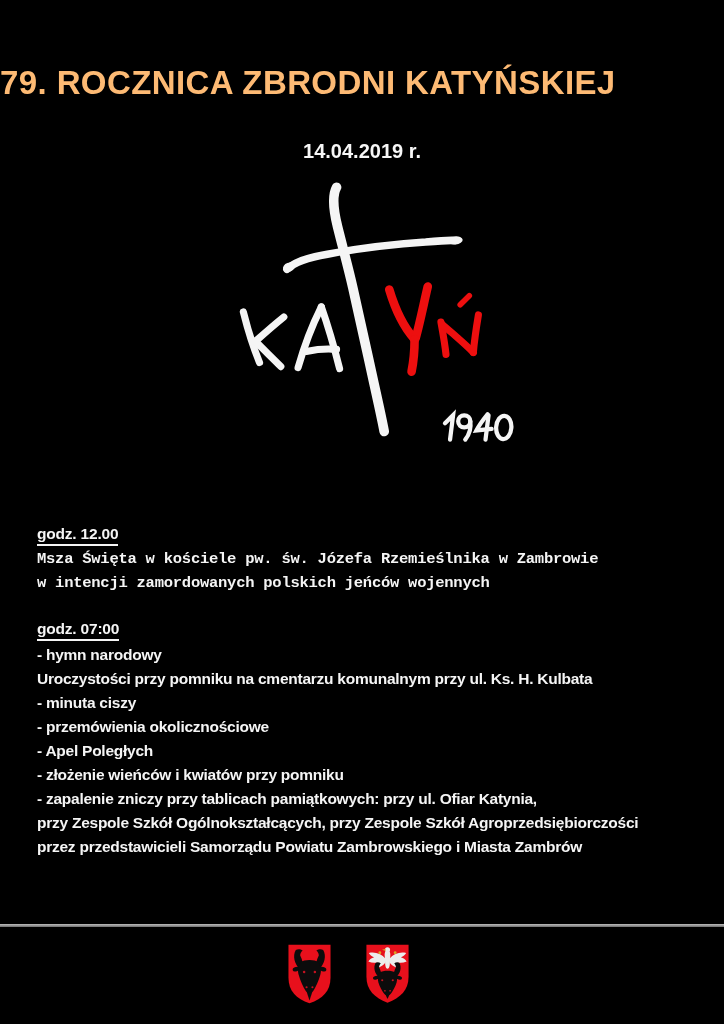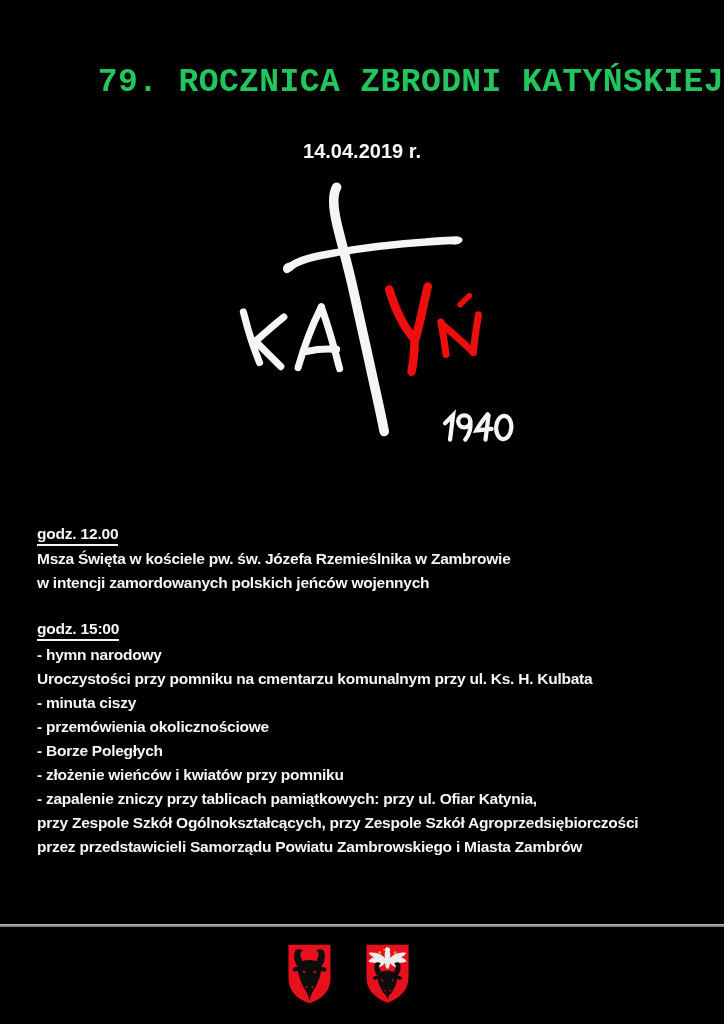--- a/index.html
+++ b/index.html
@@ -5,26 +5,25 @@
   html,body{margin:0;padding:0;background:#000;}
   .poster{
     position:relative;
     width:724px;height:1024px;
     background:#000;
     overflow:hidden;
     font-family:"Liberation Sans", sans-serif;
   }
   .title{
     position:absolute;left:0;right:0;top:64px;
-    text-align:right;
+    text-align:left;
     font-size:33px;font-weight:bold;
-    color:#22c55e;
+    color:#fdba74;
     letter-spacing:0.4px;
     line-height:38px;
-    font-family:Liberation Mono, monospace;
   }
   .date{
     position:absolute;left:0;right:0;top:133px;
     text-align:center;
     font-size:20px;font-weight:bold;
     color:#f7f7f7;
     line-height:36px;
   }
   .logo{position:absolute;left:218px;top:168px;width:304px;height:304px;}
   .program-heading{
@@ -43,21 +42,21 @@
     padding-bottom:1px;
   }
   .ptime.t1{top:524px;}
   .ptime.t2{top:619px;}
   .plines{
     position:absolute;left:37px;
     font-size:15.5px;font-weight:bold;color:#f5f5f5;
     letter-spacing:-0.25px;line-height:24px;
     white-space:nowrap;
   }
-  .plines.s1{top:547px;}
+  .plines.s1{top:547px;font-family:Liberation Mono, monospace;}
   .plines.s2{top:643px;}
   .divider{
     position:absolute;left:0;right:0;top:924px;height:3px;
     background:linear-gradient(#bdbdbd,#6f6f6f);
   }
   .crest{position:absolute;}
   .crest.city{left:287px;top:943px;width:45px;height:62px;}
   .crest.county{left:365px;top:943px;width:45px;height:62px;}
   .sr{position:absolute;width:1px;height:1px;overflow:hidden;clip:rect(0 0 0 0);white-space:nowrap;}
 </style>
@@ -119,28 +118,28 @@
 
   <div class="ptime t1">
     <span>godz. 12.00</span>
   </div>
   <div class="plines s1">
     <div>Msza Święta w kościele pw. św. Józefa Rzemieślnika w Zambrowie</div>
     <div>w intencji zamordowanych polskich jeńców wojennych</div>
   </div>
 
   <div class="ptime t2">
-    <span>godz. 15:00</span>
+    <span>godz. 07:00</span>
   </div>
   <div class="plines s2">
     <div>- hymn narodowy</div>
     <div>Uroczystości przy pomniku na cmentarzu komunalnym przy ul. Ks. H. Kulbata</div>
     <div>- minuta ciszy</div>
     <div>- przemówienia okolicznościowe</div>
-    <div>- Borze Poległych</div>
+    <div>- Apel Poległych</div>
     <div>- złożenie wieńców i kwiatów przy pomniku</div>
     <div>- zapalenie zniczy przy tablicach pamiątkowych: przy ul. Ofiar Katynia,</div>
     <div>przy Zespole Szkół Ogólnokształcących, przy Zespole Szkół Agroprzedsiębiorczości</div>
     <div>przez przedstawicieli Samorządu Powiatu Zambrowskiego i Miasta Zambrów</div>
   </div>
 
   <div class="divider"></div>
 
   <div class="crest city">
     <svg width="45" height="62" viewBox="0 0 46 63" role="img">

